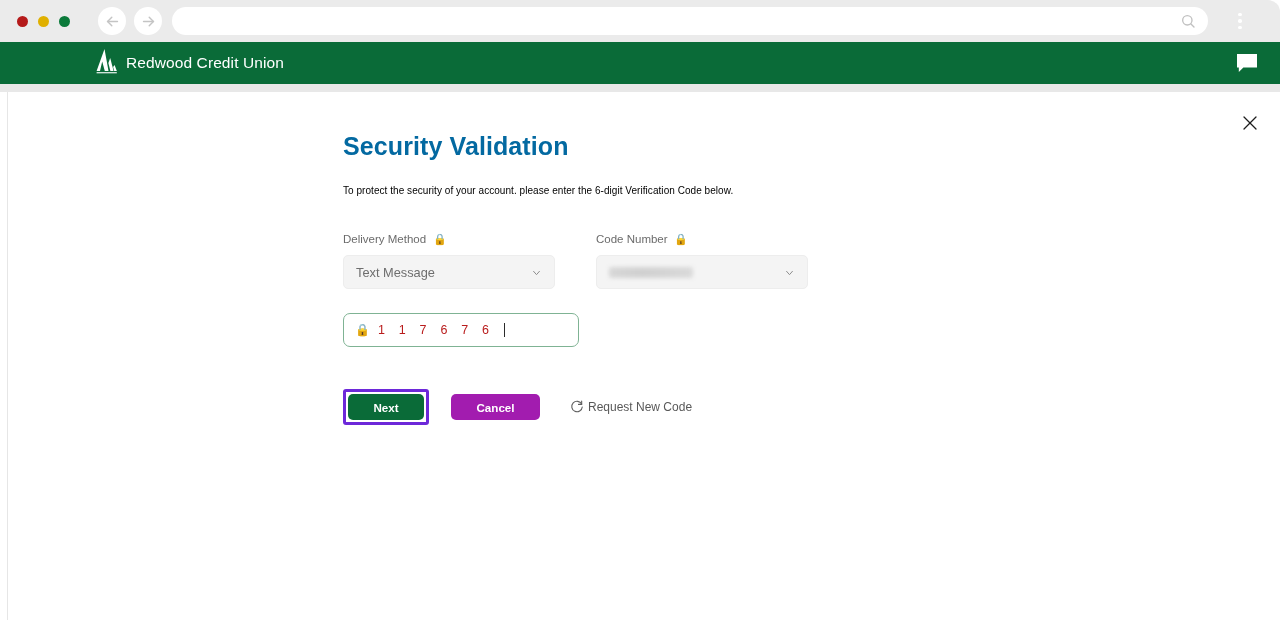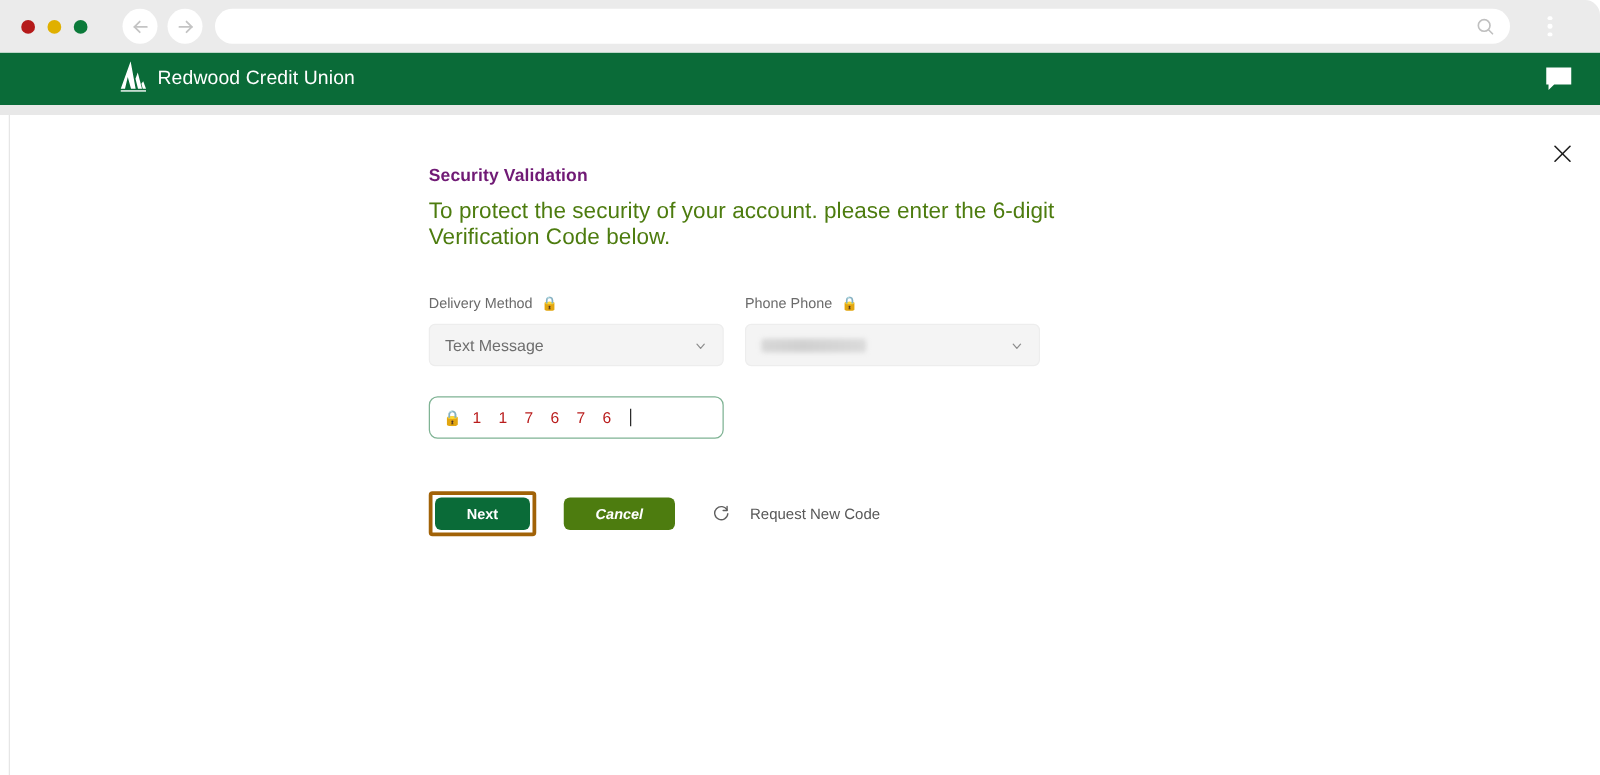--- a/index.html
+++ b/index.html
@@ -135,29 +135,29 @@
     cursor: pointer;
   }
 
   
   #form-area {
     position: absolute;
     left: 343px; top: 90px;
     width: 560px;
   }
   #page-title {
-    font-size: 14px;
+    font-size: 25px;
     font-weight: bold;
-    color: #701a75;
+    color: #0369a1;
     letter-spacing: .1px;
   }
   #page-subtitle {
-    margin-top: 10px;
-    font-size: 18px;
-    color: #4d7c0f;
+    margin-top: 24px;
+    font-size: 10px;
+    color: #000000;
     letter-spacing: .05px;
   }
 
   .field-row {
     display: flex;
     gap: 17px;
     margin-top: 36px;
   }
   .field { width: 236px; }
   .field-label {
@@ -168,21 +168,21 @@
     gap: 7px;
     margin-bottom: 9px;
     height: 14px;
   }
   .lock-glyph {
     font-size: 11px;
     line-height: 1;
   }
   .select-box {
     position: relative;
-    width: 236px; height: 34px;
+    width: 212px; height: 34px;
     background: #f4f4f4;
     border: 1px solid #ededed;
     border-radius: 5px;
     display: flex;
     align-items: center;
     padding: 0 12px;
     cursor: pointer;
   }
   .select-value {
     font-size: 12.8px;
@@ -226,52 +226,51 @@
     margin-left: 2px;
   }
 
   
   #actions {
     display: flex;
     align-items: center;
     margin-top: 42px;
   }
   #next-highlight {
-    border: 3px solid #a16207;
+    border: 3px solid #6d28d9;
     border-radius: 3px;
     padding: 2px;
     display: inline-block;
   }
   #next-button {
     width: 76px; height: 26px;
     background: #0a6b38;
     border: none;
     border-radius: 5px;
     color: #ffffff;
     font-size: 11.6px;
     font-weight: bold;
     font-family: "Liberation Sans", sans-serif;
     cursor: pointer;
   }
   #cancel-button {
     width: 89px; height: 26px;
-    background: #4d7c0f;
+    background: #a21caf;
     border: none;
     border-radius: 5px;
     color: #ffffff;
     font-size: 11.6px;
     font-weight: bold;
     font-family: "Liberation Sans", sans-serif;
     margin-left: 22px;
     cursor: pointer;
-    font-style: italic;
   }
   #request-link {
     display: flex;
-    gap: 16px;
+    gap: 4px;
     margin-left: 30px;
     cursor: pointer;
   }
   #request-label {
     font-size: 12px;
     color: #585858;
   }
 </style>
 </head>
 <body>
@@ -354,21 +353,21 @@
         <div class="select-box">
           <span class="select-value">Text Message</span>
           <svg class="chevron" width="13" height="10" viewBox="0 0 24 24" fill="none" stroke="#8e8e8e" stroke-width="2.4" stroke-linecap="round" stroke-linejoin="round">
             <polyline points="5 8 12 16 19 8"></polyline>
           </svg>
         </div>
       </div>
 
       <div class="field">
         <div class="field-label">
-          <span>Phone Phone</span>
+          <span>Code Number</span>
           <span class="lock-glyph">🔒</span>
         </div>
         <div class="select-box">
           <span class="redacted"></span>
           <svg class="chevron" width="13" height="10" viewBox="0 0 24 24" fill="none" stroke="#8e8e8e" stroke-width="2.4" stroke-linecap="round" stroke-linejoin="round">
             <polyline points="5 8 12 16 19 8"></polyline>
           </svg>
         </div>
       </div>
     </div>

